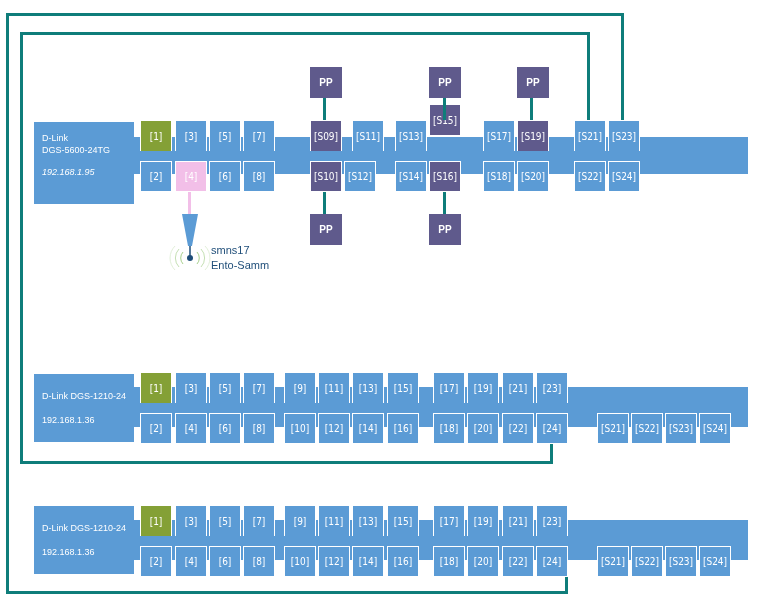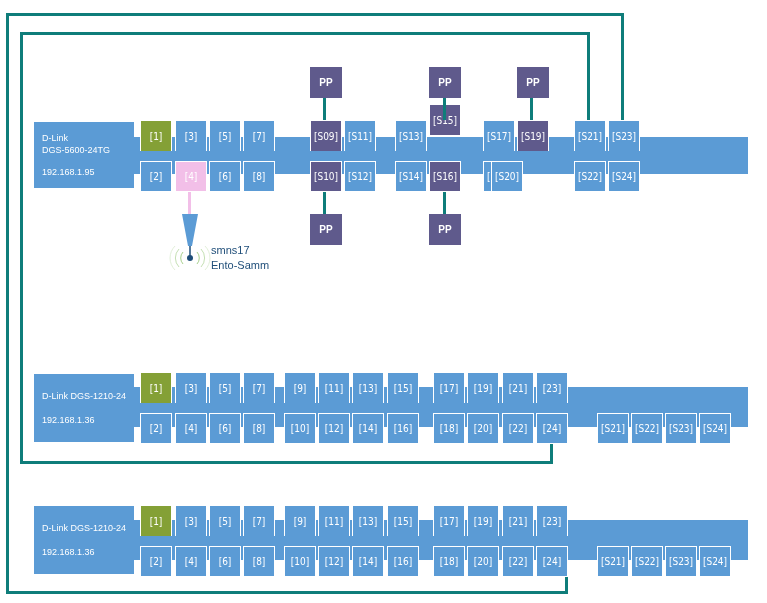--- a/index.html
+++ b/index.html
@@ -35,48 +35,48 @@
   <div class="wire" style="left:565px;top:575px;width:3px;height:19px;"></div>
 
   <div class="wire" style="left:20px;top:32px;width:570px;height:3px;"></div>
   <div class="wire" style="left:587px;top:32px;width:3px;height:97px;"></div>
   <div class="wire" style="left:20px;top:32px;width:3px;height:432px;"></div>
   <div class="wire" style="left:20px;top:461px;width:533px;height:3px;"></div>
   <div class="wire" style="left:550px;top:442px;width:3px;height:22px;"></div>
 
   <div>
     <div class="bar" style="left:130px;top:137px;width:618px;height:37px;"></div>
-    <div class="label-box" style="left:34px;top:122px;width:100px;height:66px;padding-top:10px;">
+    <div class="label-box" style="left:34px;top:122px;width:100px;height:82px;padding-top:10px;">
       <div>D-Link</div>
       <div>DGS-5600-24TG</div>
-      <div style="margin-top:10px;">192.168.1.95</div>
+      <div style="margin-top:10px;font-style:italic;">192.168.1.95</div>
     </div>
     <div id="sw1-ports">
         <div class="port uplink up" style="left: 140px; top: 120px;">[1]</div>
         <div class="port up" style="left: 175px; top: 120px;">[3]</div>
         <div class="port up" style="left: 209px; top: 120px;">[5]</div>
         <div class="port up" style="left: 243px; top: 120px;">[7]</div>
         <div class="port patched up" style="left: 310px; top: 120px;">[S09]</div>
-        <div class="port up" style="left: 344px; top: 120px;">[S11]</div>
+        <div class="port up" style="left: 352px; top: 120px;">[S11]</div>
         <div class="port up" style="left: 395px; top: 120px;">[S13]</div>
         <div class="port patched up" style="left: 429px; top: 104px;">[S15]</div>
         <div class="port up" style="left: 483px; top: 120px;">[S17]</div>
         <div class="port patched up" style="left: 517px; top: 120px;">[S19]</div>
         <div class="port up" style="left: 574px; top: 120px;">[S21]</div>
         <div class="port up" style="left: 608px; top: 120px;">[S23]</div>
         <div class="port" style="left: 140px; top: 161px;">[2]</div>
         <div class="port wifi" style="left: 175px; top: 161px;">[4]</div>
         <div class="port" style="left: 209px; top: 161px;">[6]</div>
         <div class="port" style="left: 243px; top: 161px;">[8]</div>
         <div class="port patched" style="left: 310px; top: 161px;">[S10]</div>
         <div class="port" style="left: 344px; top: 161px;">[S12]</div>
         <div class="port" style="left: 395px; top: 161px;">[S14]</div>
         <div class="port patched" style="left: 429px; top: 161px;">[S16]</div>
         <div class="port" style="left: 483px; top: 161px;">[S18]</div>
-        <div class="port" style="left: 491px; top: 161px;">[S20]</div>
+        <div class="port" style="left: 517px; top: 161px;">[S20]</div>
         <div class="port" style="left: 574px; top: 161px;">[S22]</div>
         <div class="port" style="left: 608px; top: 161px;">[S24]</div>
       </div>
   </div>
 
   <div class="wire" style="left:323px;top:98px;width:3px;height:22px;"></div>
   <div class="wire" style="left:443px;top:98px;width:3px;height:22px;"></div>
   <div class="wire" style="left:530px;top:98px;width:3px;height:22px;"></div>
   <div class="wire" style="left:323px;top:192px;width:3px;height:23px;"></div>
   <div class="wire" style="left:443px;top:192px;width:3px;height:23px;"></div>

